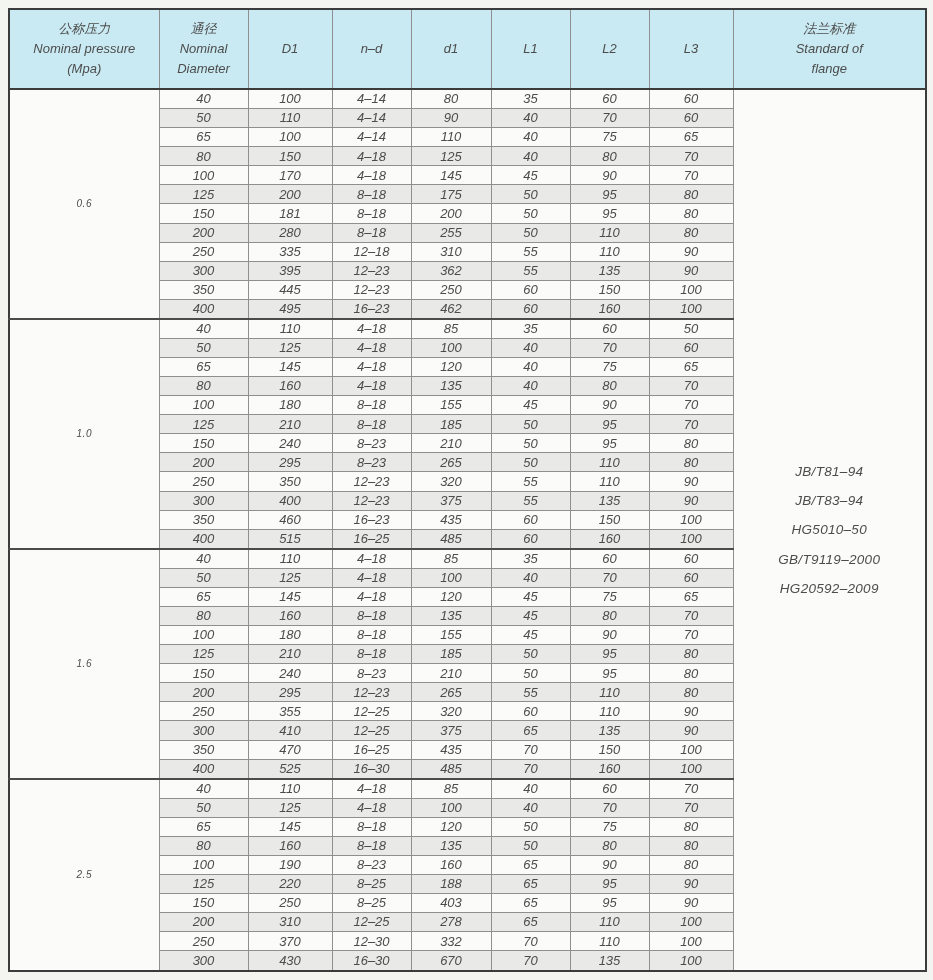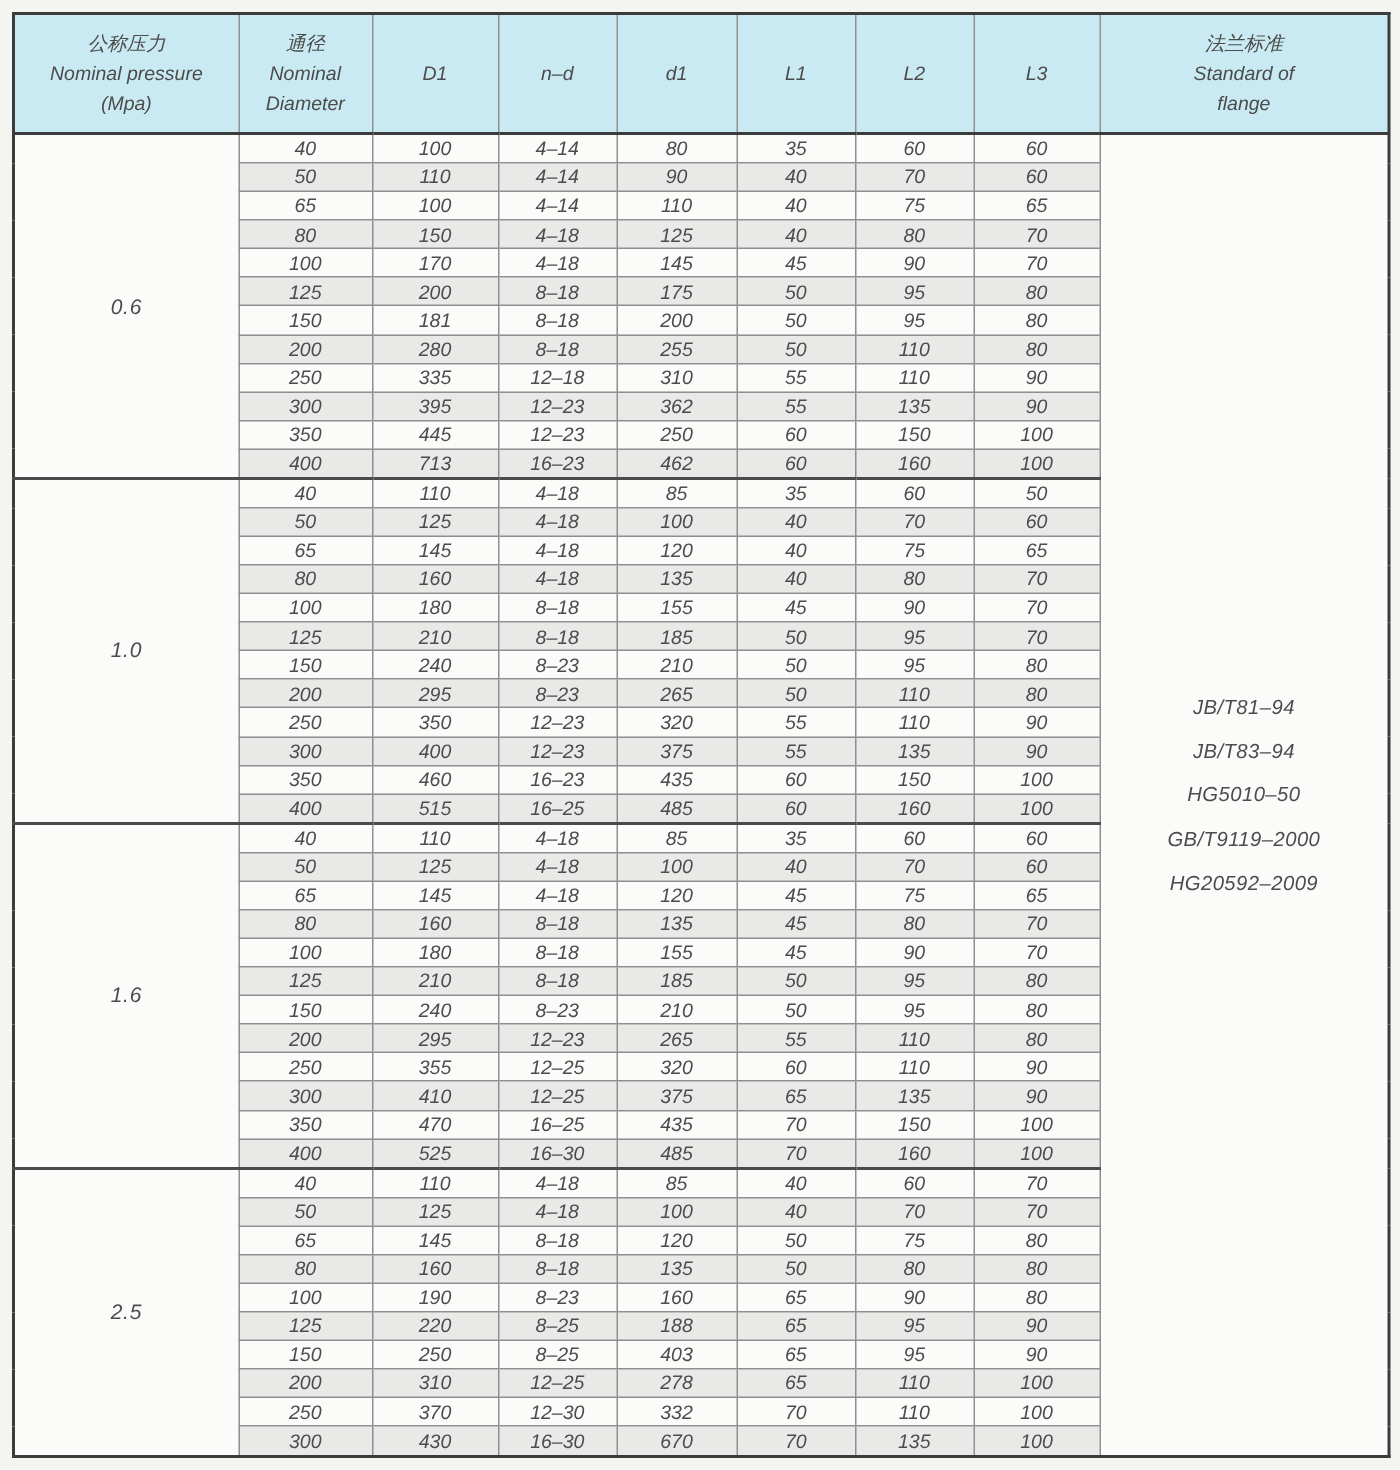--- a/index.html
+++ b/index.html
@@ -34,21 +34,21 @@
     border-bottom:2px solid var(--border-outer);
     white-space:pre-line;line-height:1.55;
     font-size:13px;
   }
   tbody td{background:transparent;}
   tr.alt{background:var(--row-stripe);}
   tbody tr{background:var(--cell-bg);}
   tr.group-start td{border-top:2px solid var(--border-group);}
   td.pressure-cell{
     background:var(--cell-bg);
-    font-size:14px;letter-spacing:.5px;
+    font-size:10px;letter-spacing:.5px;
   }
   td.standard-cell{
     background:var(--cell-bg);
     white-space:pre-line;line-height:2.15;
     font-size:13.5px;letter-spacing:.3px;
   }
 </style>
 </head>
 <body>
 
@@ -185,21 +185,21 @@
           <td>350</td>
           <td>445</td>
           <td>12–23</td>
           <td>250</td>
           <td>60</td>
           <td>150</td>
           <td>100</td>
         </tr>
         <tr class="alt">
           <td>400</td>
-          <td>713</td>
+          <td>495</td>
           <td>16–23</td>
           <td>462</td>
           <td>60</td>
           <td>160</td>
           <td>100</td>
         </tr>
         <tr class="group-start">
           <td class="pressure-cell" rowspan="12">1.0</td>
           <td>40</td>
           <td>110</td>

